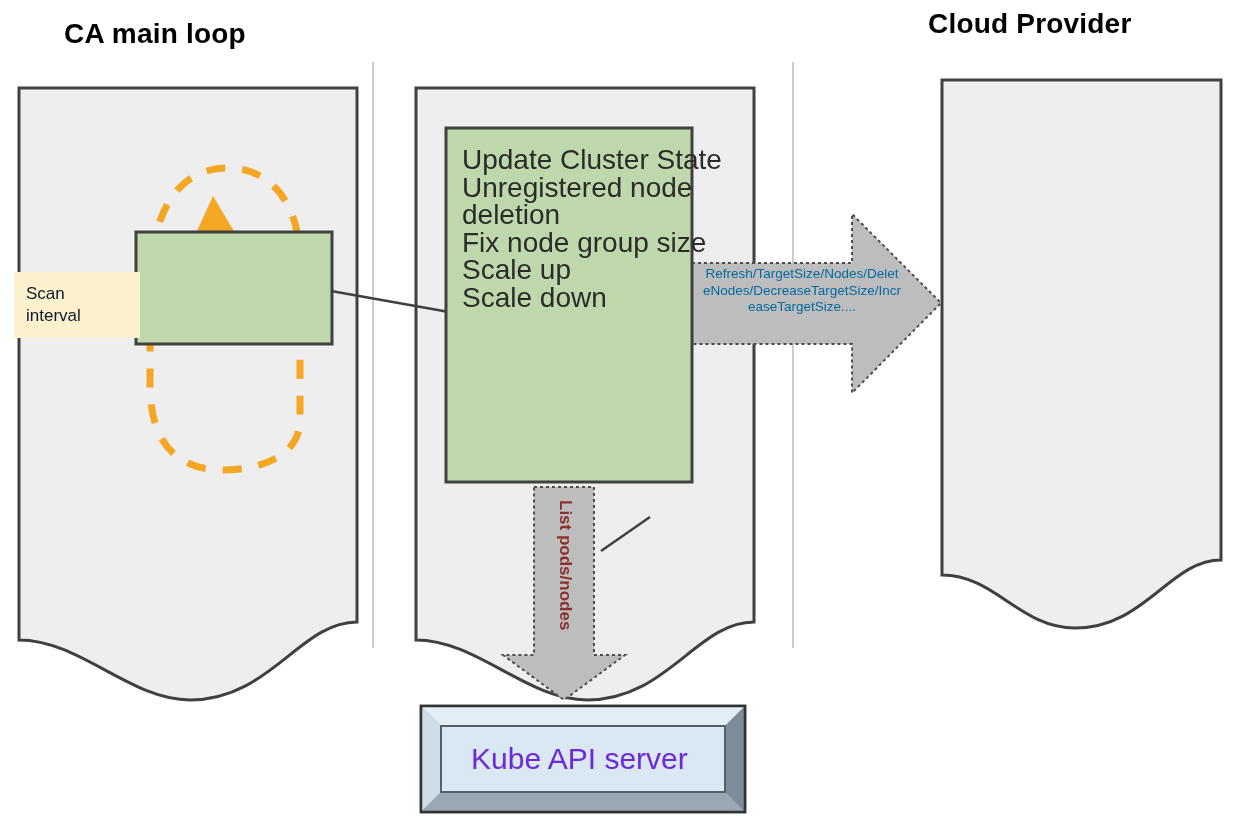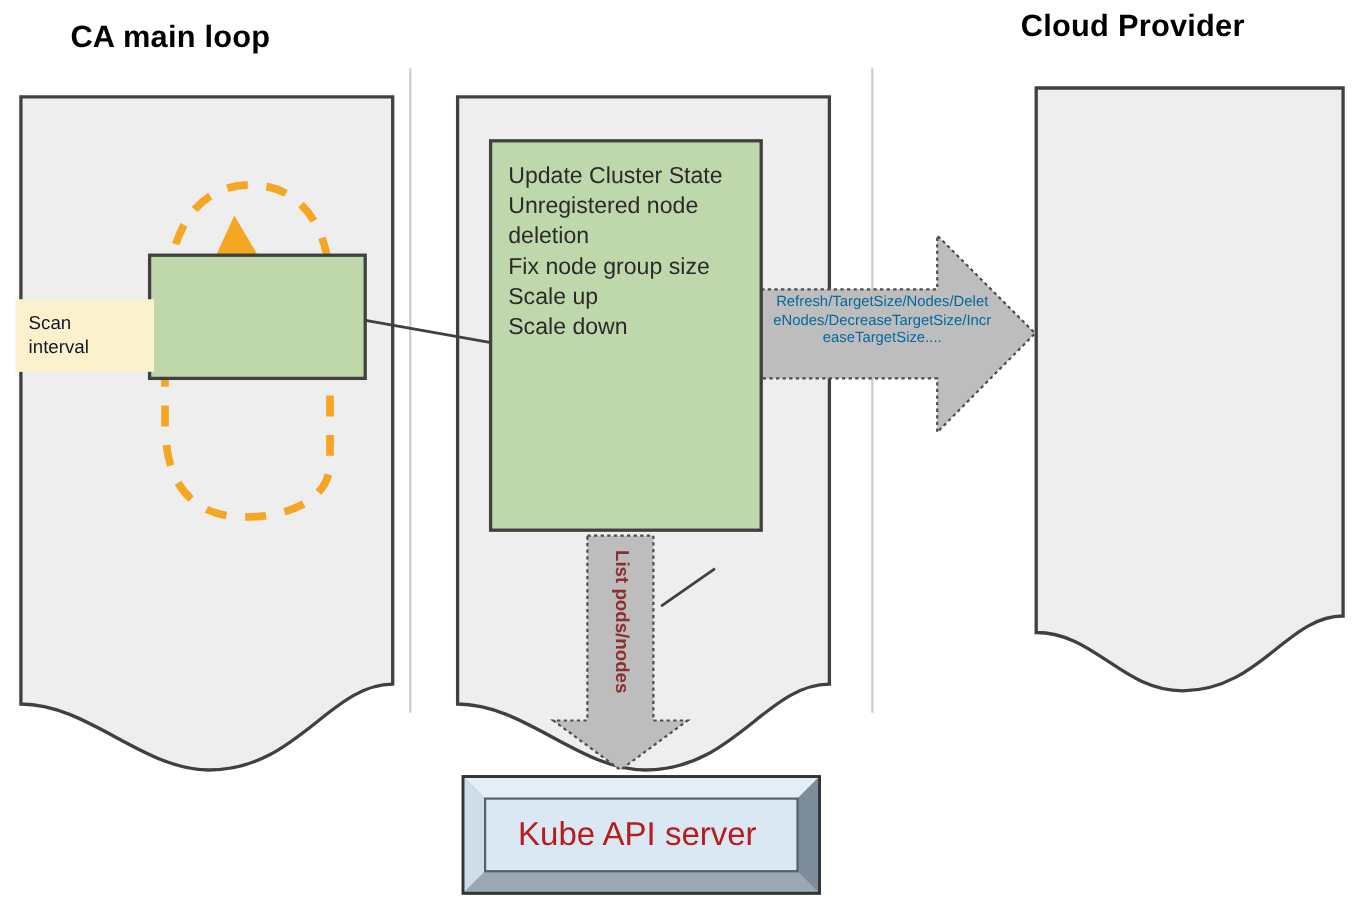--- a/index.html
+++ b/index.html
@@ -25,21 +25,21 @@
   }
   .svg-layer {
     position: absolute;
     left: 0;
     top: 0;
     width: 1240px;
     height: 838px;
   }
   .box-text {
     position: absolute;
-    font-size: 21px;
+    font-size: 28px;
     line-height: 27.5px;
     color: #2b2b2b;
     white-space: pre-line;
   }
   .scan-text {
     position: absolute;
     font-size: 17px;
     line-height: 22px;
     color: #0f172a;
     white-space: pre-line;
@@ -58,21 +58,21 @@
     font-size: 17px;
     color: #8c2f30;
     font-weight: bold;
     transform-origin: left top;
     transform: rotate(90deg);
     white-space: nowrap;
   }
   .kube-text {
     position: absolute;
     font-size: 30px;
-    color: #b91c1c;
+    color: #6d28d9;
     white-space: nowrap;
   }
 </style>
 </head>
 <body>
 
 <div id="canvas">
 
   <div class="lane-title" style="left:64px; top:18px;">CA main loop</div>
   <div class="lane-title" style="left:928px; top:8px;">Cloud Provider</div>

